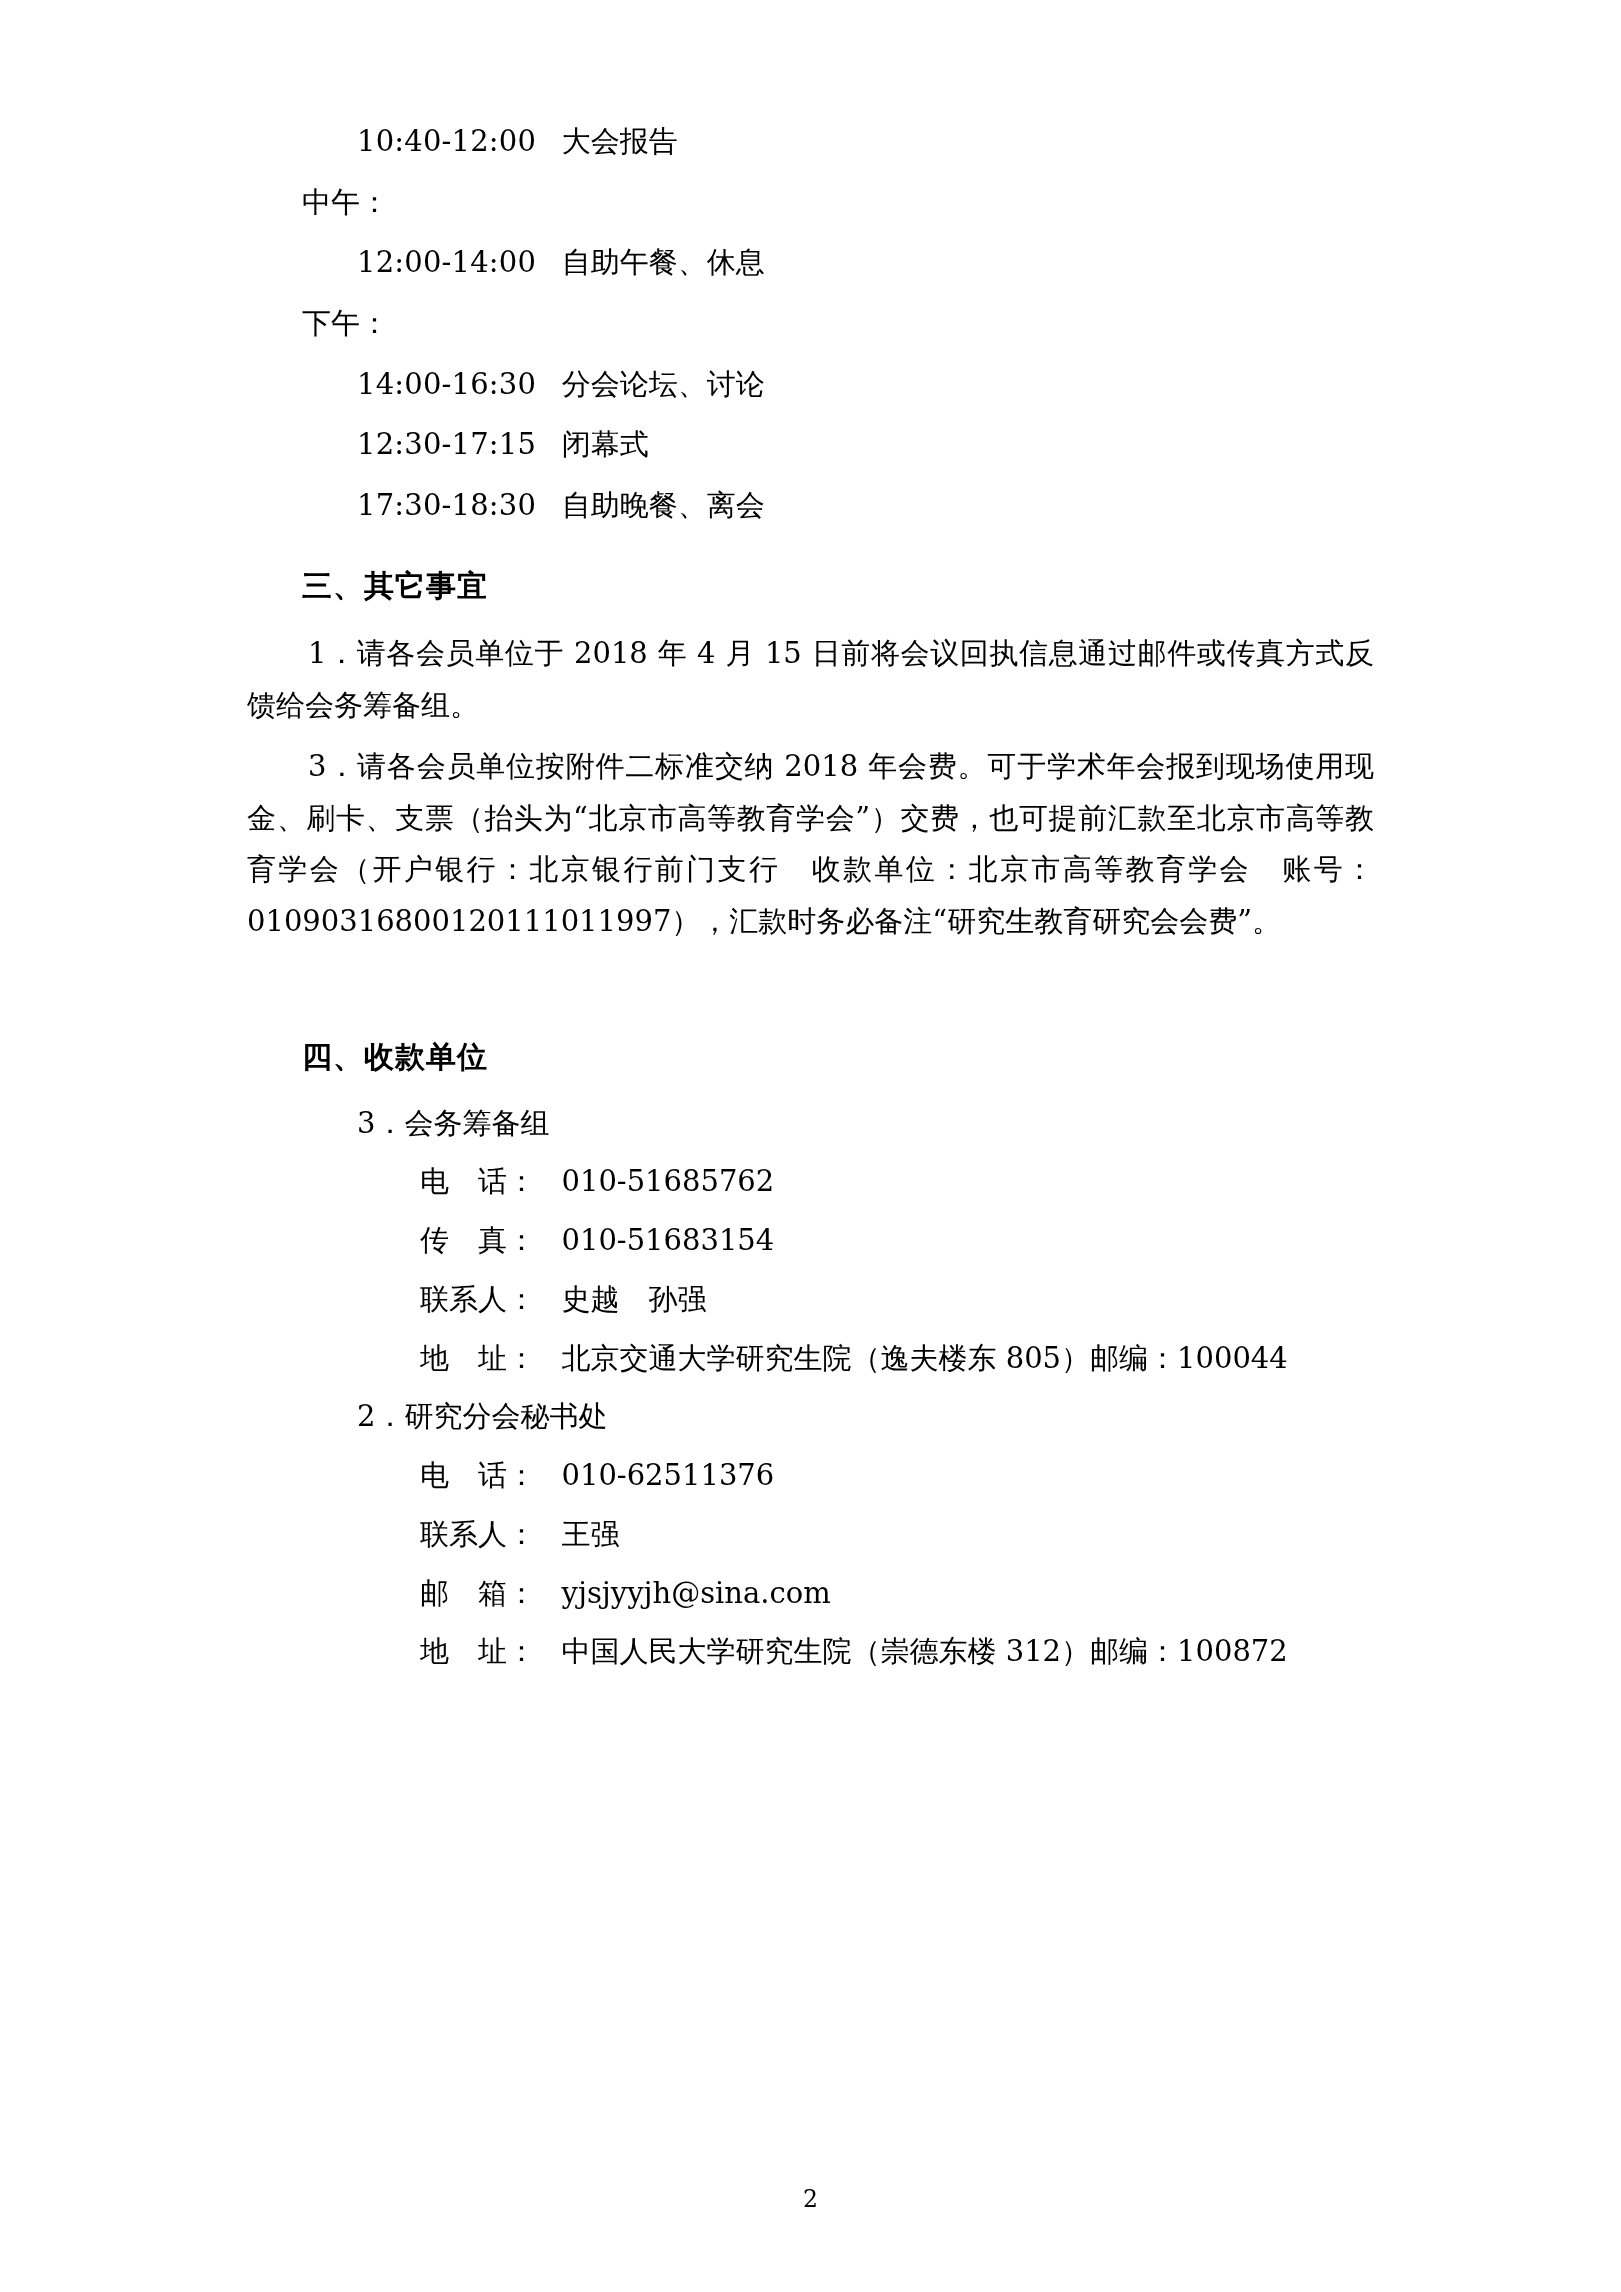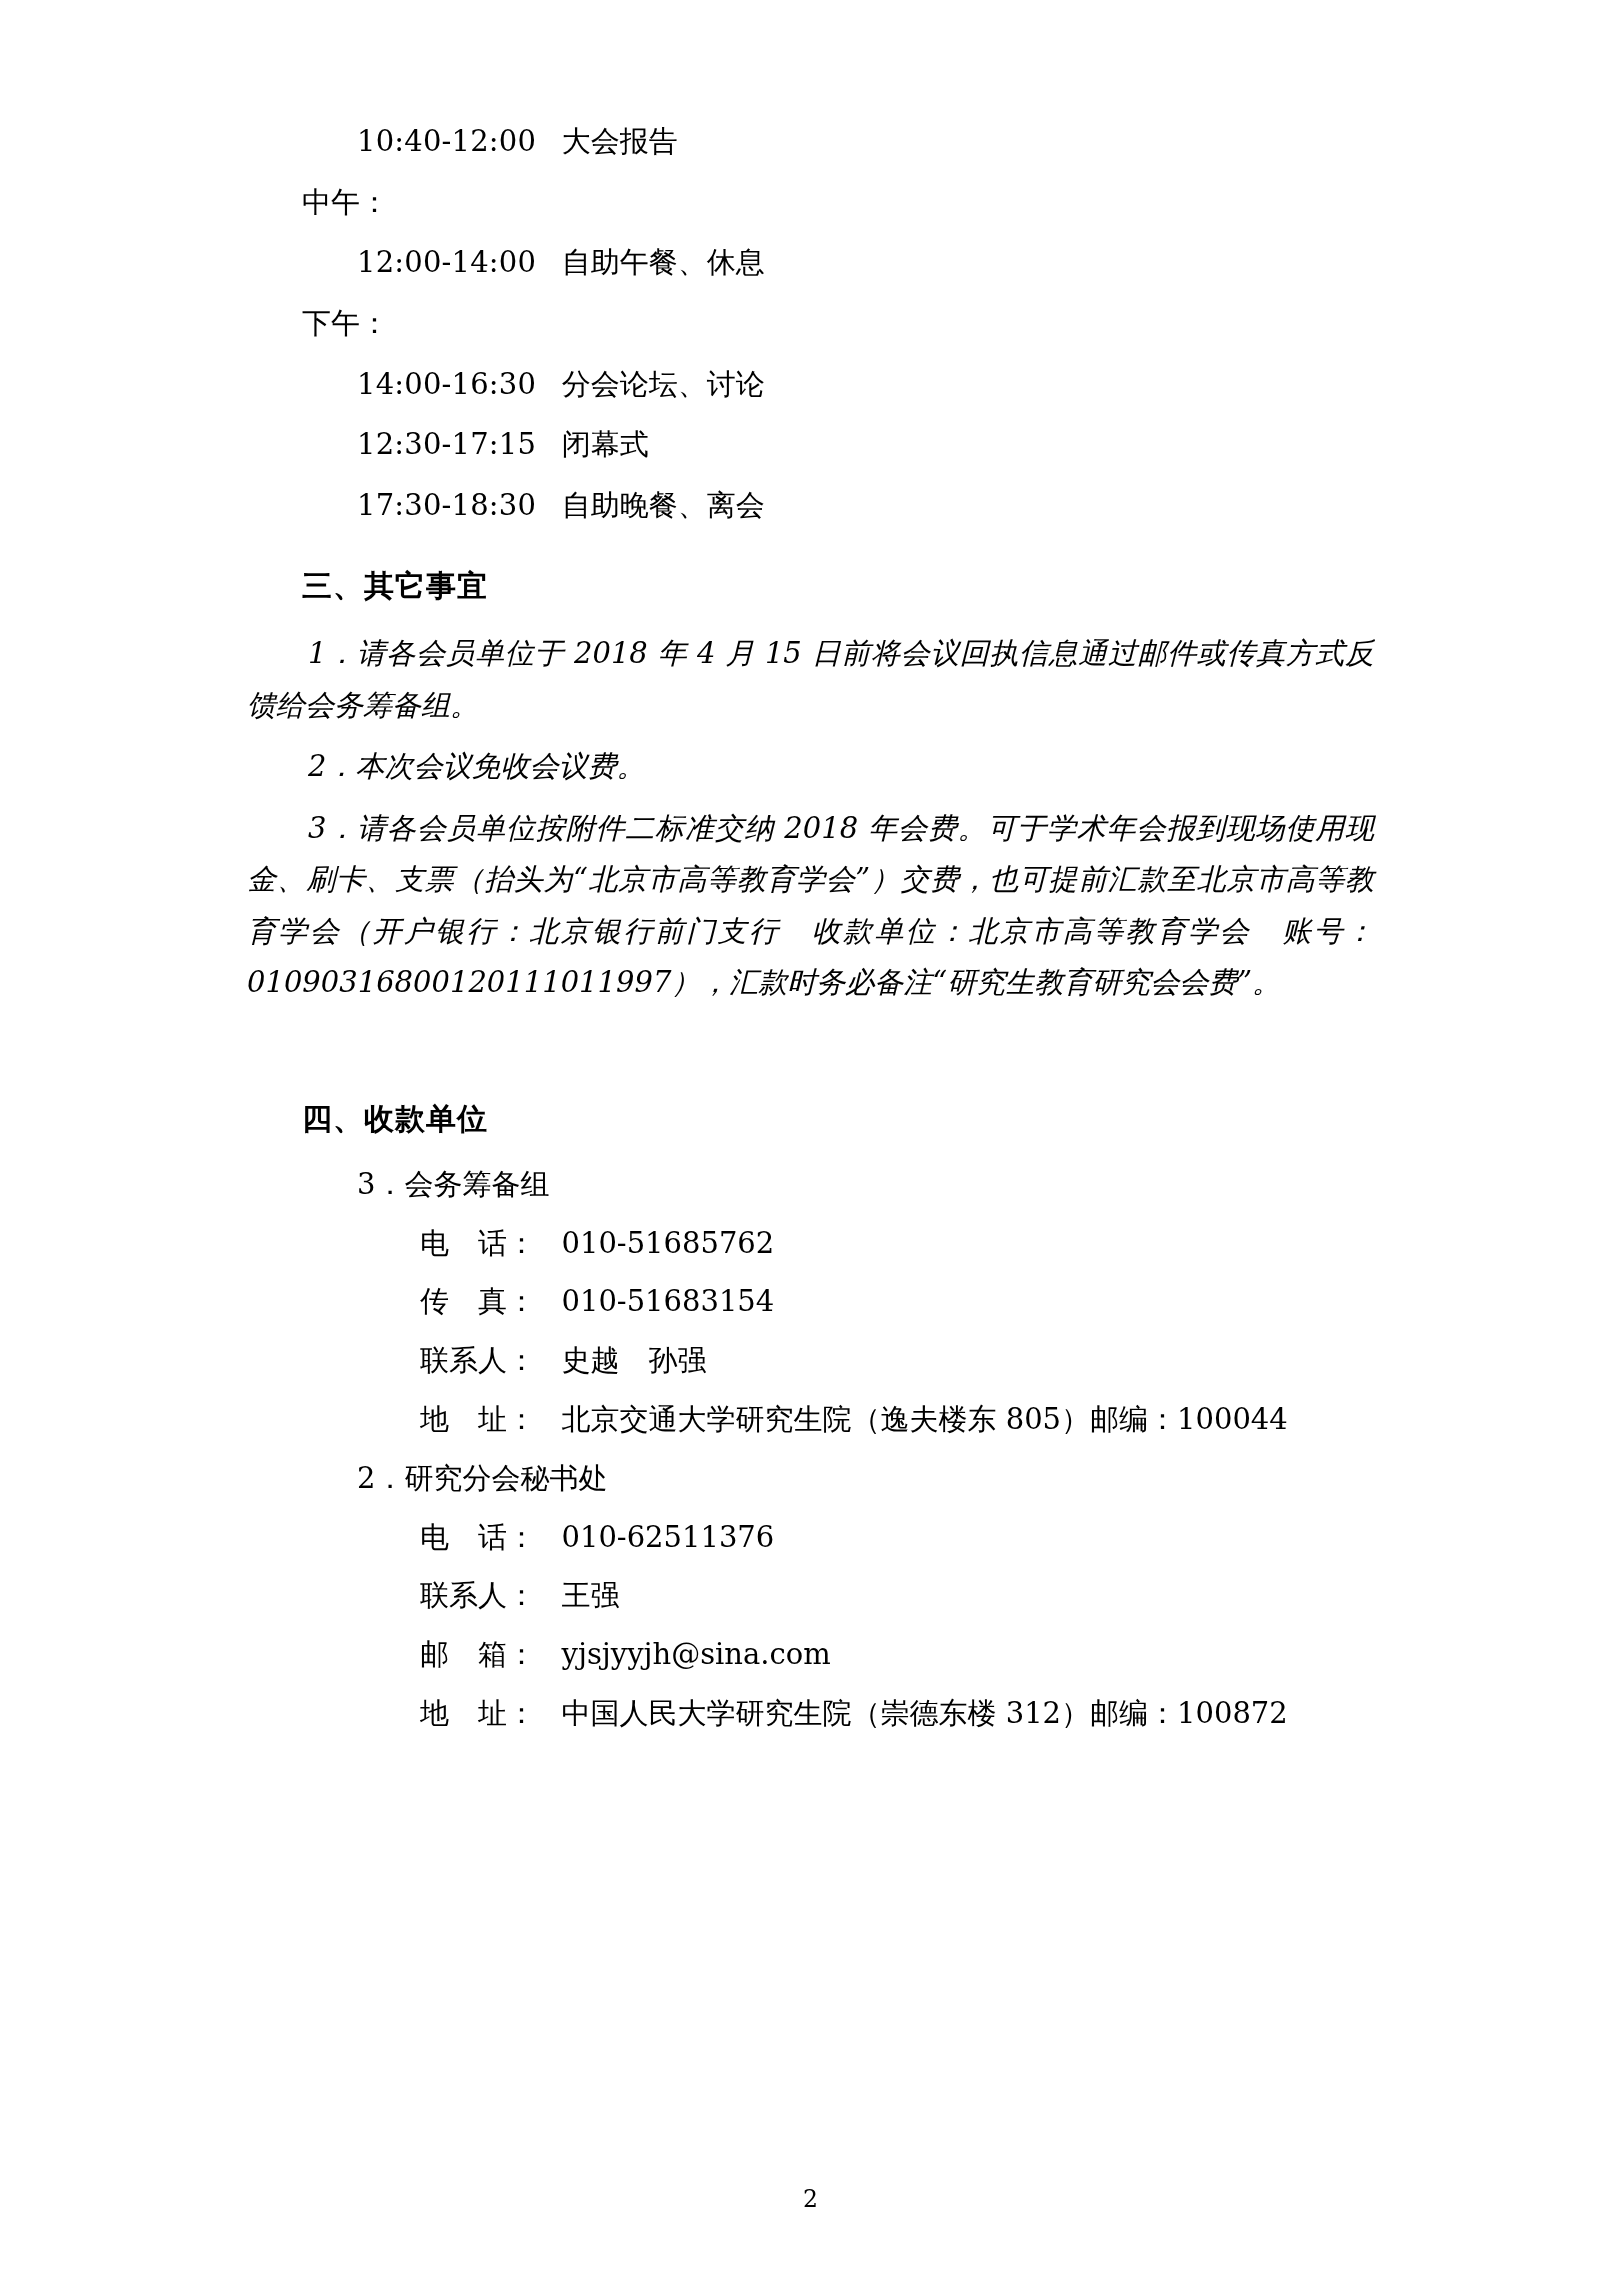--- a/index.html
+++ b/index.html
@@ -42,21 +42,20 @@
     margin: 33px 0 17.6px 0;
     padding-left: 55px;
     letter-spacing: 1px;
   }
   .para-justify {
     margin: 0 0 9.8px 0;
     text-indent: 61px;
     text-align: justify;
     text-justify: inter-ideograph;
     line-height: 1.78;
-    font-style: italic;
   }
   .contact-item {
     margin: 0 0 11.8px 0;
     padding-left: 110px;
     white-space: pre;
   }
   .contact-detail {
     margin: 0 0 11.8px 0;
     padding-left: 173px;
     white-space: pre;
@@ -93,21 +92,20 @@
       <p class="sched-line indent-2"><span class="time">14:00-16:30</span><span class="gap-sm"></span><span>分会论坛、讨论</span></p>
 
       <p class="sched-line indent-2"><span class="time">12:30-17:15</span><span class="gap-sm"></span><span>闭幕式</span></p>
 
       <p class="sched-line indent-2"><span class="time">17:30-18:30</span><span class="gap-sm"></span><span>自助晚餐、离会</span></p>
     </div>
 
     <h2 class="section-heading">三、其它事宜</h2>
 
     <p class="para-justify">1．请各会员单位于 2018 年 4 月 15 日前将会议回执信息通过邮件或传真方式反馈给会务筹备组。</p>
-    <p class="para-justify">2．本次会议免收会议费。</p>
     <p class="para-justify">3．请各会员单位按附件二标准交纳 2018 年会费。可于学术年会报到现场使用现金、刷卡、支票（抬头为“北京市高等教育学会”）交费，也可提前汇款至北京市高等教育学会（开户银行：北京银行前门支行　收款单位：北京市高等教育学会　账号：01090316800120111011997），汇款时务必备注“研究生教育研究会会费”。</p>
 
     <div class="block-gap"></div>
 
     <h2 class="section-heading">四、收款单位</h2>
 
     <div>
       <p class="contact-item">3．会务筹备组</p>
       <p class="contact-detail"><span>电　话：</span><span class="gap-sm"></span><span class="mono-ish">010-51685762</span></p>
       <p class="contact-detail"><span>传　真：</span><span class="gap-sm"></span><span class="mono-ish">010-51683154</span></p>

